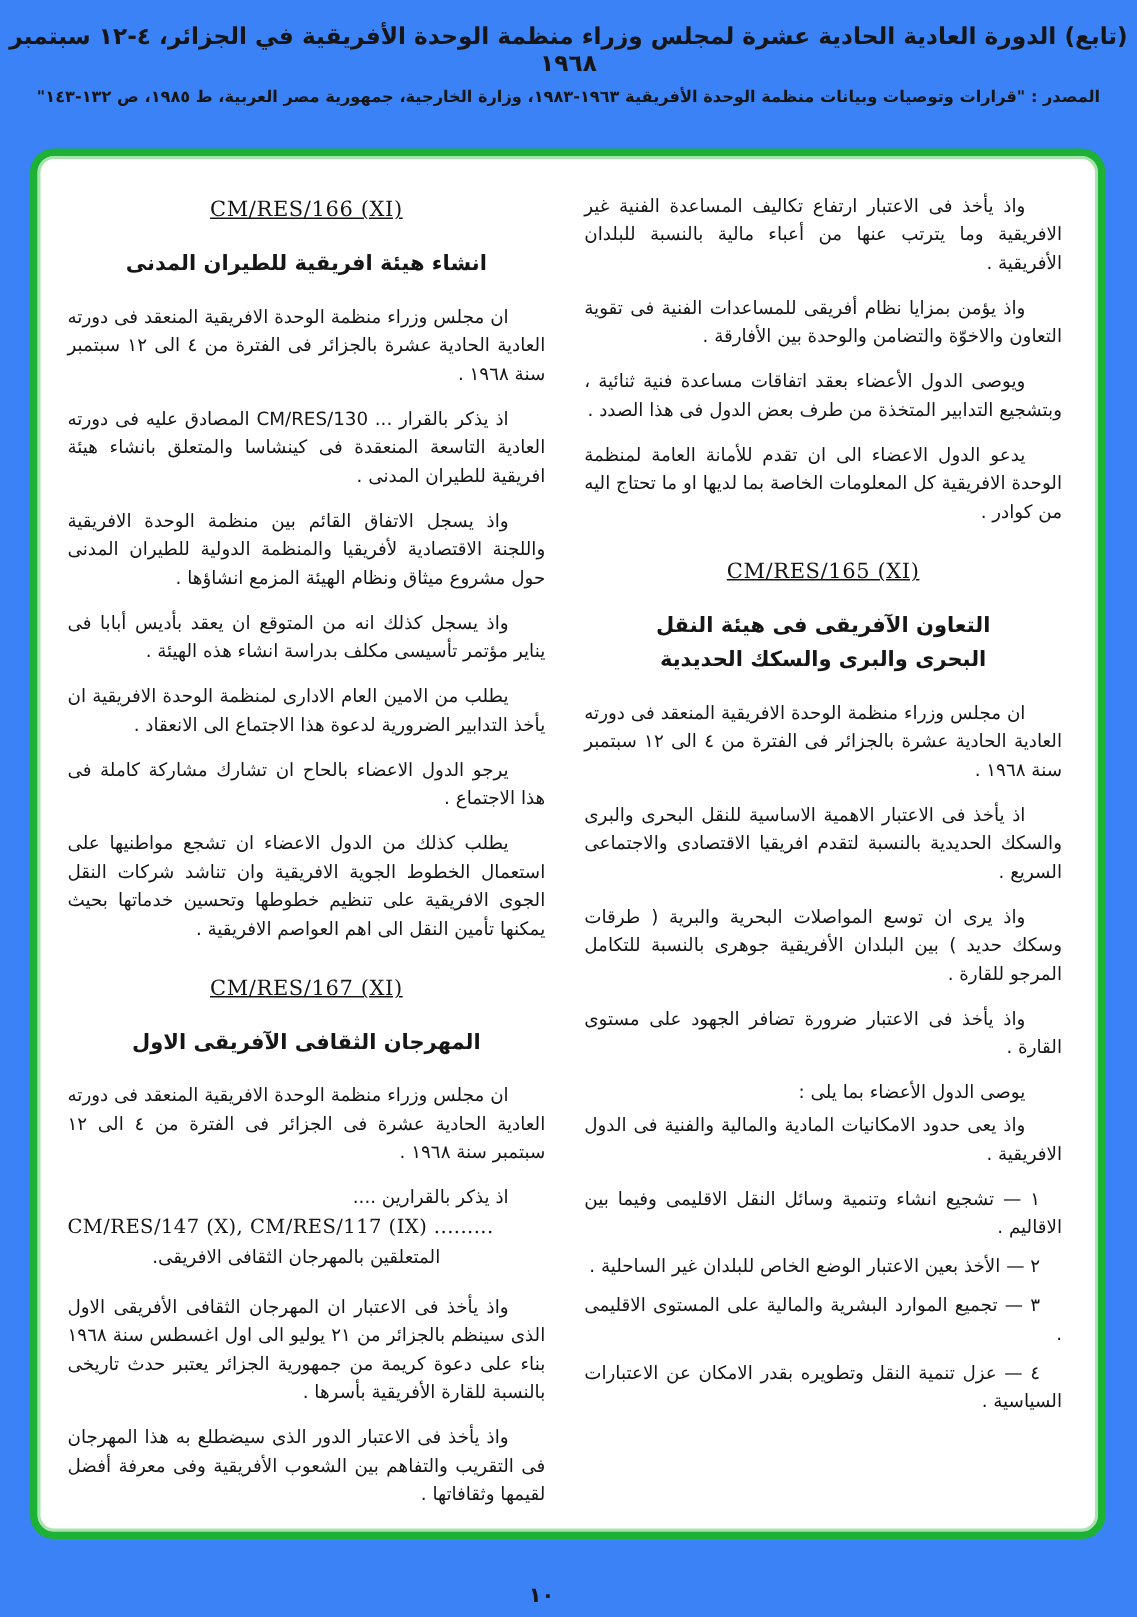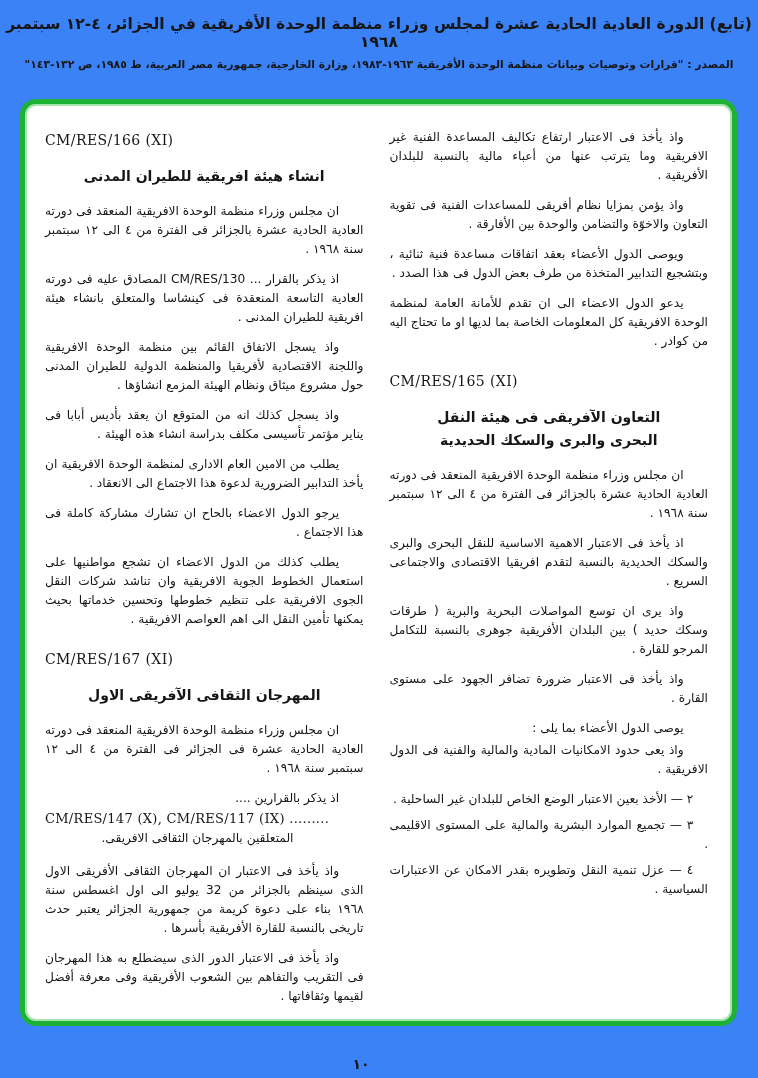--- a/index.html
+++ b/index.html
@@ -31,24 +31,25 @@
   .columns { display: flex; direction: rtl; gap: 26px; height: 100%; }
   .col { flex: 1; min-width: 0; }
 
   .para {
     font-size: 12.2px; line-height: 19px;
     text-align: justify; text-indent: 2em;
     margin: 0 0 11px;
   }
   .para.tight { margin-bottom: 3px; }
   .res-code {
-    direction: ltr; text-align: left;
+    direction: ltr; text-align: center;
     font-family: "DejaVu Serif", serif;
     font-size: 14px; letter-spacing: 0.4px;
     margin: 4px 0 18px;
+    text-decoration: underline;
   }
   .res-code.mt { margin-top: 22px; }
   .heading {
     font-weight: bold; text-align: center;
     font-size: 14px; line-height: 20px;
     margin: 0 0 16px;
   }
   .heading.pair-top { margin-bottom: 3px; }
   .list-item {
     font-size: 12.2px; line-height: 19px;
@@ -92,20 +93,21 @@
         <p class="para">يدعو الدول الاعضاء الى ان تقدم للأمانة العامة لمنظمة الوحدة الافريقية كل المعلومات الخاصة بما لديها او ما تحتاج اليه من كوادر .</p>
         <div class="res-code mt">CM/RES/165  (XI)</div>
         <div class="heading pair-top">التعاون الآفريقى فى هيئة النقل</div>
         <div class="heading">البحرى والبرى والسكك الحديدية</div>
         <p class="para">ان مجلس وزراء منظمة الوحدة الافريقية المنعقد فى دورته العادية الحادية عشرة بالجزائر فى الفترة من ٤ الى ١٢ سبتمبر سنة ١٩٦٨ .</p>
         <p class="para">اذ يأخذ فى الاعتبار الاهمية الاساسية للنقل البحرى والبرى والسكك الحديدية بالنسبة لتقدم افريقيا الاقتصادى والاجتماعى السريع .</p>
         <p class="para">واذ يرى ان توسع المواصلات البحرية والبرية ( طرقات وسكك حديد ) بين البلدان الأفريقية جوهرى بالنسبة للتكامل المرجو للقارة .</p>
         <p class="para">واذ يأخذ فى الاعتبار ضرورة تضافر الجهود على مستوى القارة .</p>
         <p class="para tight">يوصى الدول الأعضاء بما يلى :</p>
         <p class="para">واذ يعى حدود الامكانيات المادية والمالية والفنية فى الدول الافريقية .</p>
+        <p class="list-item">١ — تشجيع انشاء وتنمية وسائل النقل الاقليمى وفيما بين الاقاليم .</p>
         <p class="list-item">٢ — الأخذ بعين الاعتبار الوضع الخاص للبلدان غير الساحلية .</p>
         <p class="list-item">٣ — تجميع الموارد البشرية والمالية على المستوى الاقليمى .</p>
         <p class="list-item">٤ — عزل تنمية النقل وتطويره بقدر الامكان عن الاعتبارات السياسية .</p>
       </div>
 
       <div class="col">
         <div class="res-code">CM/RES/166  (XI)</div>
         <div class="heading">انشاء هيئة افريقية للطيران المدنى</div>
         <p class="para">ان مجلس وزراء منظمة الوحدة الافريقية المنعقد فى دورته العادية الحادية عشرة بالجزائر فى الفترة من ٤ الى ١٢ سبتمبر سنة ١٩٦٨ .</p>
         <p class="para">اذ يذكر بالقرار ... CM/RES/130 المصادق عليه فى دورته العادية التاسعة المنعقدة فى كينشاسا والمتعلق بانشاء هيئة افريقية للطيران المدنى .</p>
@@ -113,21 +115,21 @@
         <p class="para">واذ يسجل كذلك انه من المتوقع ان يعقد بأديس أبابا فى يناير مؤتمر تأسيسى مكلف بدراسة انشاء هذه الهيئة .</p>
         <p class="para">يطلب من الامين العام الادارى لمنظمة الوحدة الافريقية ان يأخذ التدابير الضرورية لدعوة هذا الاجتماع الى الانعقاد .</p>
         <p class="para">يرجو الدول الاعضاء بالحاح ان تشارك مشاركة كاملة فى هذا الاجتماع .</p>
         <p class="para">يطلب كذلك من الدول الاعضاء ان تشجع مواطنيها على استعمال الخطوط الجوية الافريقية وان تناشد شركات النقل الجوى الافريقية على تنظيم خطوطها وتحسين خدماتها بحيث يمكنها تأمين النقل الى اهم العواصم الافريقية .</p>
         <div class="res-code mt">CM/RES/167  (XI)</div>
         <div class="heading">المهرجان الثقافى الآفريقى الاول</div>
         <p class="para">ان مجلس وزراء منظمة الوحدة الافريقية المنعقد فى دورته العادية الحادية عشرة فى الجزائر فى الفترة من ٤ الى ١٢ سبتمبر سنة ١٩٦٨ .</p>
         <p class="para tight">اذ يذكر بالقرارين ....</p>
         <div class="latin-line">CM/RES/147 (X), CM/RES/117 (IX) .........</div>
         <p class="cont-line">المتعلقين بالمهرجان الثقافى الافريقى.</p>
-        <p class="para">واذ يأخذ فى الاعتبار ان المهرجان الثقافى الأفريقى الاول الذى سينظم بالجزائر من 32 يوليو الى اول اغسطس سنة ١٩٦٨ بناء على دعوة كريمة من جمهورية الجزائر يعتبر حدث تاريخى بالنسبة للقارة الأفريقية بأسرها .</p>
+        <p class="para">واذ يأخذ فى الاعتبار ان المهرجان الثقافى الأفريقى الاول الذى سينظم بالجزائر من ٢١ يوليو الى اول اغسطس سنة ١٩٦٨ بناء على دعوة كريمة من جمهورية الجزائر يعتبر حدث تاريخى بالنسبة للقارة الأفريقية بأسرها .</p>
         <p class="para">واذ يأخذ فى الاعتبار الدور الذى سيضطلع به هذا المهرجان فى التقريب والتفاهم بين الشعوب الأفريقية وفى معرفة أفضل لقيمها وثقافاتها .</p>
       </div>
 
     </div>
   </div>
 
   <div class="page-number">١٠</div>
 
 </div>
 

